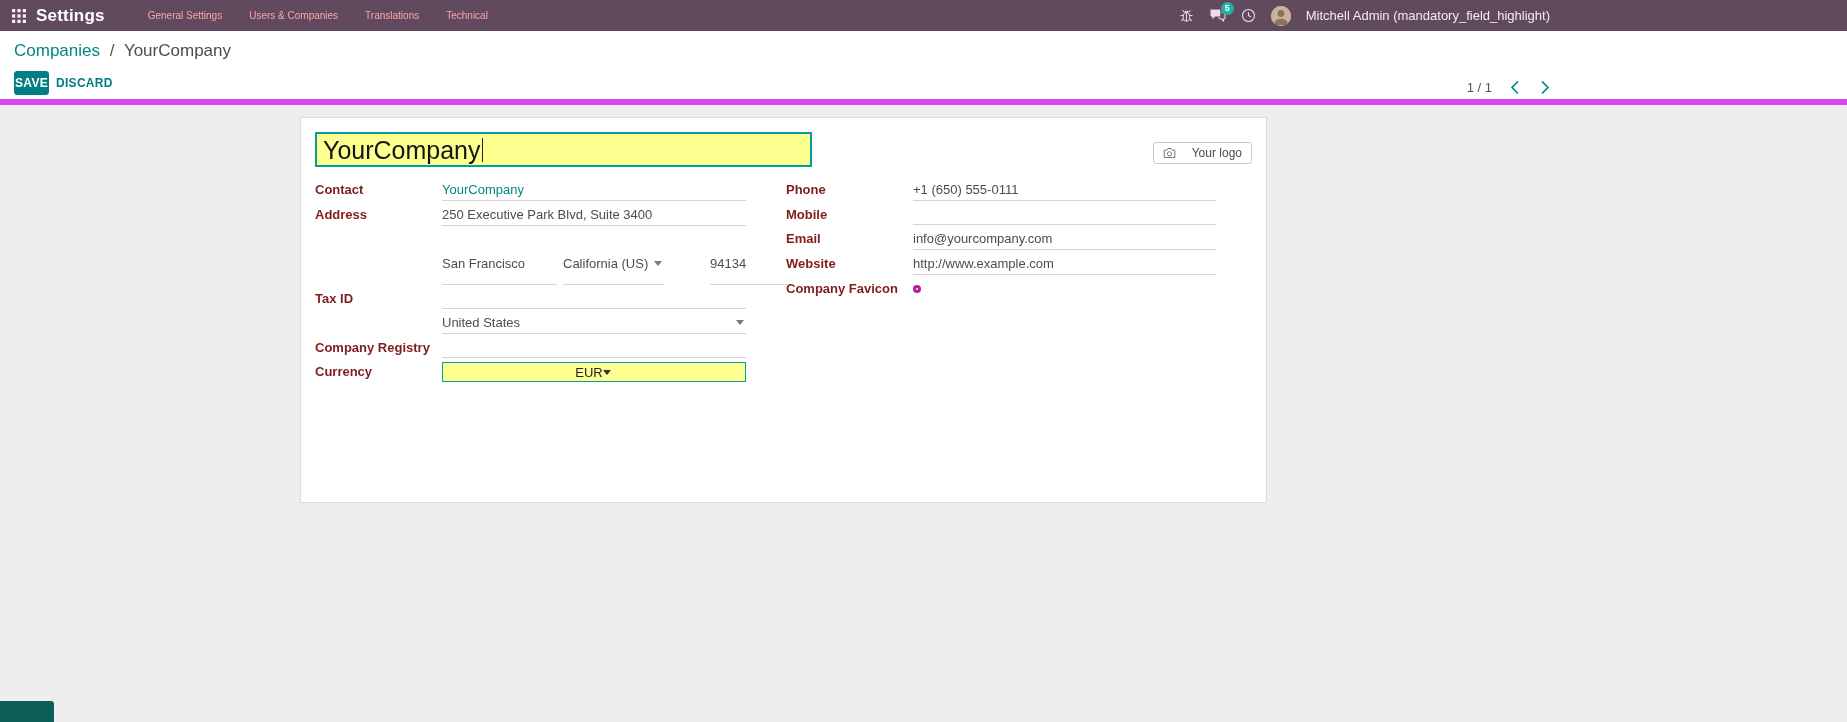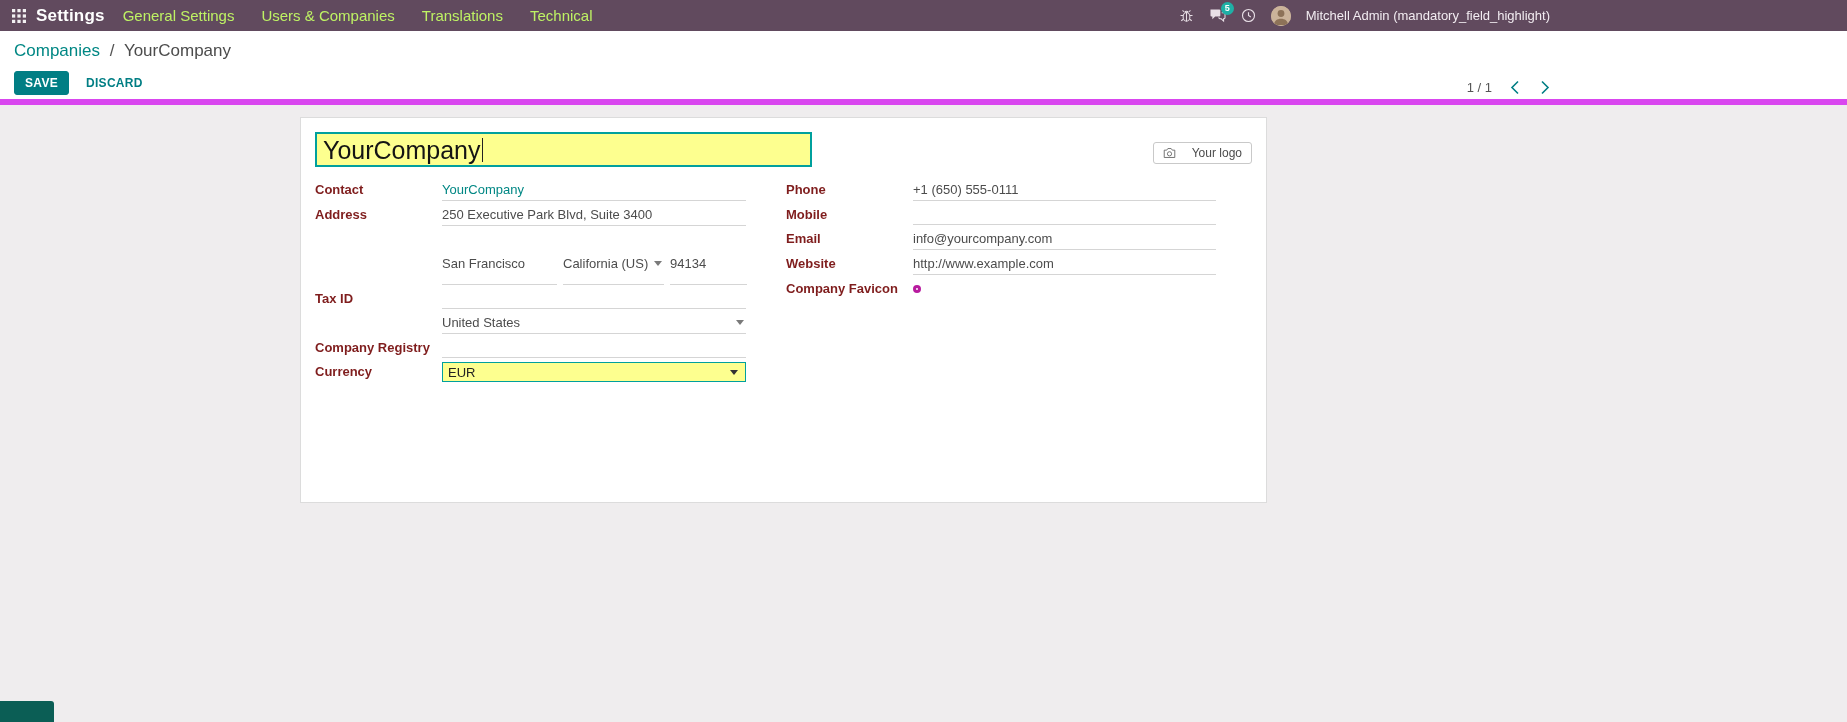--- a/index.html
+++ b/index.html
@@ -15,24 +15,24 @@
   
   .topbar {
     height: 31px;
     background: #614A5E;
     display: flex;
     align-items: center;
     padding: 0 12px;
     color: #fff;
   }
   .apps-btn { display: inline-flex; align-items: center; margin-right: 10px; cursor: pointer; }
-  .brand { font-size: 17px; font-weight: 700; margin-right: 18px; cursor: pointer; letter-spacing: .2px; }
+  .brand { font-size: 17px; font-weight: 700; margin-right: 43px; cursor: pointer; letter-spacing: .2px; }
   .menus { display: flex; align-items: center; height: 100%; }
   .menu-item {
-    font-size: 15px; color: #bef264; margin-right: 27px; cursor: pointer;
+    font-size: 10px; color: #fca5a5; margin-right: 27px; cursor: pointer;
     line-height: 31px; white-space: nowrap;
   }
   .systray { margin-left: auto; margin-right: 285px; display: flex; align-items: center; gap: 15px; }
   .tray-icon { color: #e9e0e7; display: inline-flex; position: relative; cursor: pointer; }
   .badge {
     position: absolute; top: -6px; right: -8px;
     background: #1fb0a6; color: #fff; font-size: 9px; font-weight: 700;
     min-width: 13px; height: 13px; line-height: 13px; text-align: center;
     border-radius: 8px; padding: 0 2px;
   }
@@ -48,21 +48,21 @@
     border-bottom: 6px solid #d946ef; position: relative;
   }
   .breadcrumb { font-size: 17px; line-height: 22px; }
   .bc-link { color: #008784; text-decoration: none; cursor: pointer; }
   .bc-sep { color: #555; margin: 0 5px; }
   .bc-current { color: #4c4c4c; }
   .buttons-row { margin-top: 9px; display: flex; align-items: center; }
   .btn {
     font-family: "Liberation Sans", sans-serif;
     font-size: 12px; font-weight: 700; letter-spacing: .3px;
-    padding: 4px 10px; border-radius: 3px; cursor: pointer;
+    padding: 4px 0; border-radius: 3px; cursor: pointer;
   }
   .btn-save { background: #017e84; color: #fff; border: 1px solid #017e84; }
   .btn-discard { background: transparent; color: #017e84; border: 1px solid transparent; margin-left: 6px; }
   .pager {
     position: absolute; top: 47px; right: 295px;
     display: flex; align-items: center; gap: 16px;
   }
   .pager-count { font-size: 13px; color: #555; }
   .pg-btn { display: inline-flex; cursor: pointer; padding: 2px; }
 
@@ -109,33 +109,33 @@
     border-bottom: 1px solid #d5d5d5; padding: 2px 0 3px; min-height: 20px; cursor: text;
   }
   .fvalue.nounder { border-bottom: none; cursor: default; }
   .fvalue a, .link-val { color: #008784; text-decoration: none; cursor: pointer; }
   .placeholder { color: #afafaf; }
 
   .multi { flex: 1; display: flex; gap: 6px; }
   .sub { font-size: 13px; border-bottom: 1px solid #d5d5d5; padding: 2px 0 13px; min-height: 20px; cursor: text; }
   .sub.city { width: 115px; }
   .sub.state { width: 101px; display: flex; justify-content: space-between; align-items: center; cursor: pointer; }
-  .sub.zip { width: 77px; }
+  .sub.zip { width: 77px; margin-left: 40px; }
 
   .select-field { display: flex; justify-content: space-between; align-items: center; cursor: pointer; }
   .caret {
     width: 0; height: 0; display: inline-block;
     border-left: 4px solid transparent; border-right: 4px solid transparent;
     border-top: 5px solid #7a7a7a; margin-right: 2px;
   }
   .caret.dark { border-top-color: #333; }
 
   .currency-select {
     flex: 1; height: 20px; background: #fdff8f; border: 1px solid #00a09d;
-    display: flex; justify-content: space-between; align-items: center;
+    display: flex; justify-content: center; align-items: center;
     padding: 0 5px; font-size: 13px; color: #222; cursor: pointer;
   }
 
   .favicon-ring {
     width: 8px; height: 8px; border: 3px solid #b81b9f; border-radius: 50%;
     display: inline-block; margin-top: 3px; cursor: pointer; background: #fff;
   }
 
   .bottom-widget {
     position: absolute; left: 0; bottom: 0; width: 54px; height: 21px;

